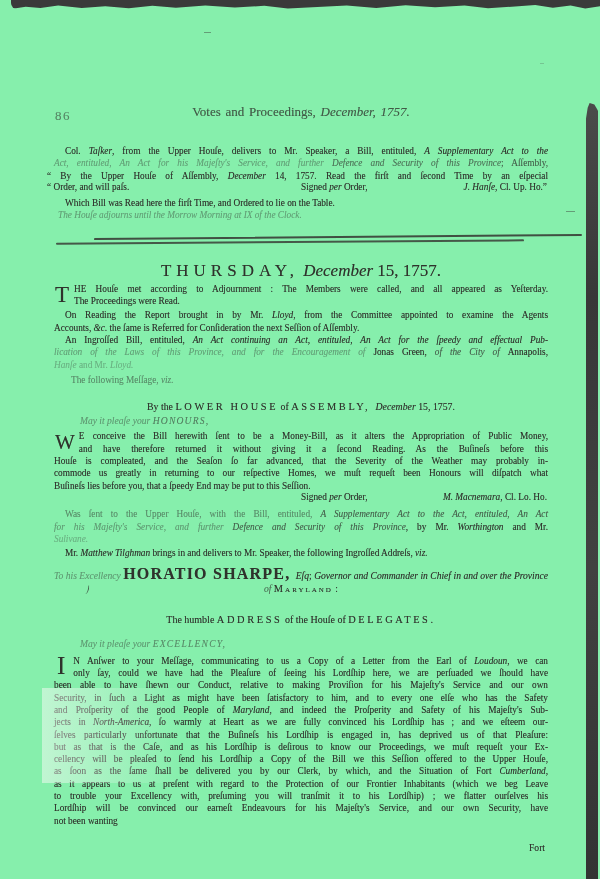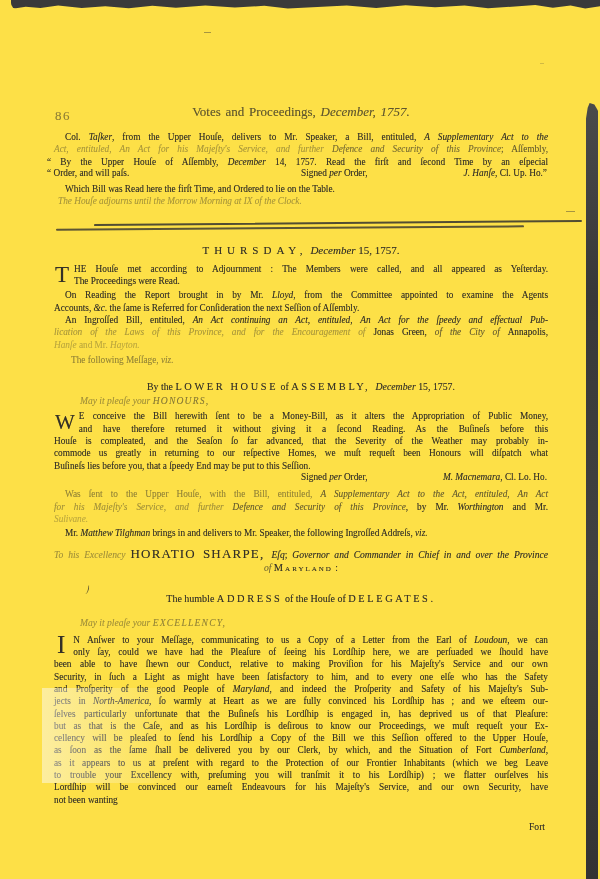--- a/index.html
+++ b/index.html
@@ -1,16 +1,16 @@
 <!DOCTYPE html>
 <html><head>
 <meta charset="utf-8">
 <style>
   html,body{margin:0;padding:0;background:#ffffff;}
-  .scan{position:relative;width:600px;height:879px;background:#fde047;overflow:hidden;
+  .scan{position:relative;width:600px;height:879px;background:#86efac;overflow:hidden;
         font-family:"Liberation Serif","DejaVu Serif",serif;color:rgba(43,41,38,.92);}
   .content{position:absolute;left:54px;top:0;width:494px;text-shadow:0 0 .5px rgba(43,41,38,.45);}
   .ln{font-size:9.3px;line-height:12.3px;text-align:justify;text-align-last:justify;letter-spacing:-.02px;}
   .ln.last{text-align-last:left;}
   .ctr{text-align:center !important;text-align-last:center !important;}
   .ind1{text-indent:11px;}
   .ind2{text-indent:17px;}
   .hang{text-indent:-7px;}
   .sal{padding-left:26px;font-size:9.6px;}
   i{font-style:italic;}
@@ -23,25 +23,25 @@
   .pgnum{position:absolute;left:1px;top:4px;font-size:13px;opacity:.55;letter-spacing:1.5px;}
   .htitle{text-align:center;font-size:13px;opacity:.78;word-spacing:1.5px;}
   .sig{position:relative;height:12.3px;font-size:9.3px;}
   .sigl{position:absolute;left:-7px;}
   .sigm{position:absolute;left:247px;}
   .sigr{position:absolute;right:1px;}
   .rulebox{position:relative;height:18px;margin-top:8px;}
   .rl{position:absolute;background:#34322f;border-radius:1px;}
   .rl1{left:2px;top:11px;width:468px;height:1.8px;transform:rotate(-.4deg);opacity:.8;}
   .rl2{left:40px;top:6.5px;width:488px;height:2.2px;transform:rotate(-.5deg);opacity:.85;}
-  .thu{margin-top:10px;font-size:11px;line-height:13px;height:13px;font-family:Liberation Serif, serif;}
+  .thu{margin-top:16px;font-size:17px;line-height:13px;height:13px;font-family:Liberation Serif, serif;}
   .thuday{letter-spacing:5px;}
   .h2{font-size:9.8px;line-height:13px;height:13px;}
   .lsB{font-size:10.4px;letter-spacing:2.6px;}
-  .lsC{font-size:13px;letter-spacing:1.2px;}
+  .lsC{font-size:16px;letter-spacing:1.2px;font-weight:bold;}
   .lsD{letter-spacing:1.2px;}
   .smc{font-variant:small-caps;letter-spacing:2px;font-size:10.4px;}
   .to1{font-size:9.6px;line-height:13px;}
   .humble{font-size:10px;line-height:13px;height:13px;}
   .catch{text-align:right;padding-right:3px;font-size:9.6px;line-height:12.3px;}
   .band-top{position:absolute;left:11px;top:0;width:589px;height:9px;background:#3a3a3a;border-radius:0 0 2px 6px;
     clip-path:polygon(0% 0%,100% 0%,100% 70%,97.5% 95%,95% 60%,92% 85%,89% 55%,85% 75%,81% 92%,77% 60%,72% 80%,67% 58%,62% 88%,57% 62%,52% 78%,47% 95%,43% 65%,38% 82%,33% 60%,28% 85%,24% 64%,20% 92%,16% 70%,12% 88%,8% 60%,5% 90%,2.5% 75%,0% 100%);}
   .band-right{position:absolute;left:586px;top:103px;width:12px;height:776px;
     background:linear-gradient(180deg,#4a4a4a,#383838 25%,#414141 60%,#333333 100%);
     clip-path:polygon(30% 0%,70% .2%,100% 1%,100% 100%,0% 100%,0% 2%,14% .6%);}
@@ -66,21 +66,21 @@
   <div class="speck sp3"></div>
   <div class="smudge"></div>
 
   <div class="content">
 
     <header class="hdr">
       <span class="pgnum">86</span>
       <div class="htitle"><span>Votes and Proceedings,</span> <i>December, 1757.</i></div>
     </header>
 
-    <div class="p" style="margin-top:5px">
+    <div class="p" style="margin-top:19px">
       <div class="ln ind1"><span>Col. </span><i>Taſker</i><span>, from the Upper Houſe, delivers to Mr. Speaker, a Bill, entituled, </span><i>A Supplementary Act to the</i></div>
       <div class="ln"><i class="f4">Act, entituled, An Act for his Majeſty's Service, and further </i><i class="f6">Defence and Security of this Province</i><span class="f7">; Aſſembly,</span></div>
       <div class="ln hang"><span>“ By the Upper Houſe of Aſſembly, </span><i>December</i><span> 14, 1757.  Read the firſt and ſecond Time by an eſpecial</span></div>
       <div class="sig">
         <span class="sigl">“ Order, and will paſs.</span>
         <span class="sigm"><span>Signed </span><i>per</i><span> Order,</span></span>
         <span class="sigr"><i>J. Hanſe</i><span>, Cl. Up. Ho.”</span></span>
       </div>
     </div>
 
@@ -101,21 +101,21 @@
     </div>
 
     <div class="p" style="margin-top:2px">
       <div class="ln ind1"><span>On Reading the Report brought in by Mr. </span><i>Lloyd</i><span>, from the Committee appointed to examine the Agents</span></div>
       <div class="ln last"><span>Accounts, </span><i>&amp;c.</i><span> the ſame is Referred for Conſideration the next Seſſion of Aſſembly.</span></div>
     </div>
 
     <div class="p" style="margin-top:0">
       <div class="ln ind1"><span>An Ingroſſed Bill, entituled, </span><i>An Act continuing an Act, entituled, An Act for the ſpeedy and effectual Pub-</i></div>
       <div class="ln"><i class="f4">lication of the Laws of this Province, and for the Encouragement of </i><span>Jonas Green, </span><i class="f7">of the City of </i><span>Annapolis,</span></div>
-      <div class="ln last"><i class="f3">Hanſe</i><span class="f3"> and Mr. </span><i class="f3">Hayton.</i></div>
+      <div class="ln last"><i class="f3">Hanſe</i><span class="f3"> and Mr. </span><i class="f3">Lloyd.</i></div>
     </div>
 
     <div class="ln last ind2" style="margin-top:3px"><span class="f5">The following Meſſage, </span><i class="f5">viz.</i></div>
 
     <div class="h2 ctr" style="margin-top:14px"><span>By the </span><span class="lsB">LOWER HOUSE</span><span> of </span><span class="lsB">ASSEMBLY, </span><i>December</i><span> 15, 1757.</span></div>
 
     <div class="ln last sal" style="margin-top:2px"><i class="f45">May it pleaſe your </i><i class="lsD f55">HONOURS,</i></div>
 
     <div class="p cf" style="margin-top:3px">
       <span class="dcap w">W</span>

